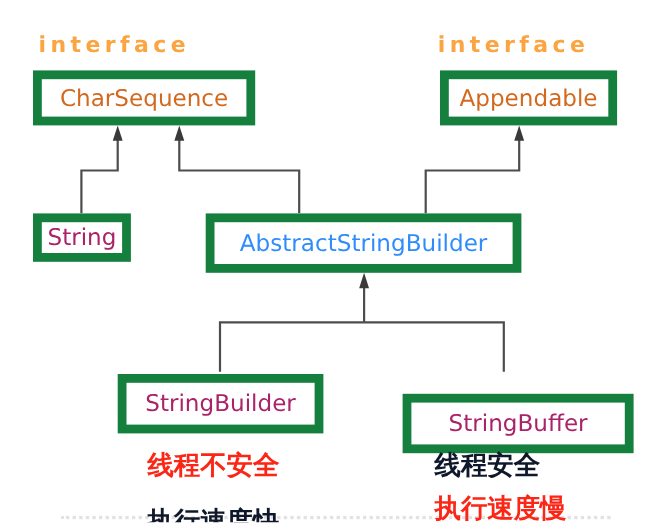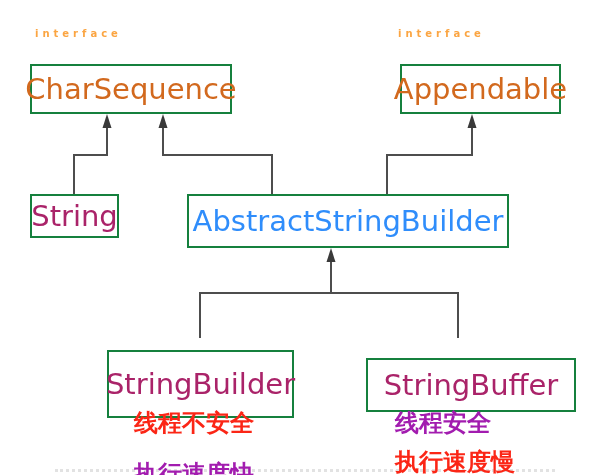--- a/index.html
+++ b/index.html
@@ -17,66 +17,66 @@
   }
   .edges-svg {
     position: absolute;
     left: 0;
     top: 0;
     z-index: 1;
   }
   .node {
     position: absolute;
     box-sizing: border-box;
-    border: 2px solid #15803d;
+    border: 8px solid #15803d;
     background: #ffffff;
     display: flex;
     align-items: center;
     justify-content: center;
-    font-size: 29px;
+    font-size: 21px;
     z-index: 2;
     white-space: nowrap;
   }
   .iface-text   { color: #d2691e; }
   .class-text   { color: #aa2369; }
   .abstract-text{ color: #2f8dfb; }
   .stereotype {
     position: absolute;
-    font-size: 10px;
+    font-size: 20px;
     font-weight: bold;
     letter-spacing: 4px;
     color: #fba542;
     z-index: 2;
     white-space: nowrap;
   }
   .annotation {
     position: absolute;
     font-size: 24px;
     font-weight: bold;
     line-height: 24px;
     z-index: 2;
     white-space: nowrap;
   }
   .anno-red   { color: #fb2616; }
-  .anno-green { color: #a21caf; }
+  .anno-green { color: #0f172a; }
   .bottom-faint-edge {
     position: absolute;
     left: 55px;
     top: 469px;
     width: 500px;
     height: 0;
     border-top: 3px dotted #e2e2e2;
     z-index: 0;
   }
   
   .n-charsequence { left: 30px;  top: 64px;  width: 202px; height: 50px; }
   .n-appendable   { left: 400px; top: 64px;  width: 161px; height: 50px; }
   .n-string       { left: 30px;  top: 194px; width: 89px;  height: 44px; }
-  .n-asb          { left: 187px; top: 194px; width: 322px; height: 54px; }
-  .n-sbuilder     { left: 107px; top: 350px; width: 187px; height: 68px; }
+  .n-asb          { left: 187px; top: 194px; width: 287px; height: 54px; }
+  .n-sbuilder     { left: 107px; top: 340px; width: 187px; height: 54px; }
   .n-sbuffer      { left: 366px; top: 358px; width: 210px; height: 54px; }
   .st-left  { left: 35px;  top: 28px; }
   .st-right { left: 398px; top: 28px; }
   .a-builder-thread { left: 134px; top: 411px; }
   .a-builder-speed  { left: 134px; top: 450px; margin-top: 12px; }
   .a-buffer-thread  { left: 395px; top: 411px; }
   .a-buffer-speed   { left: 395px; top: 450px; }
 </style>
 </head>
 <body>

